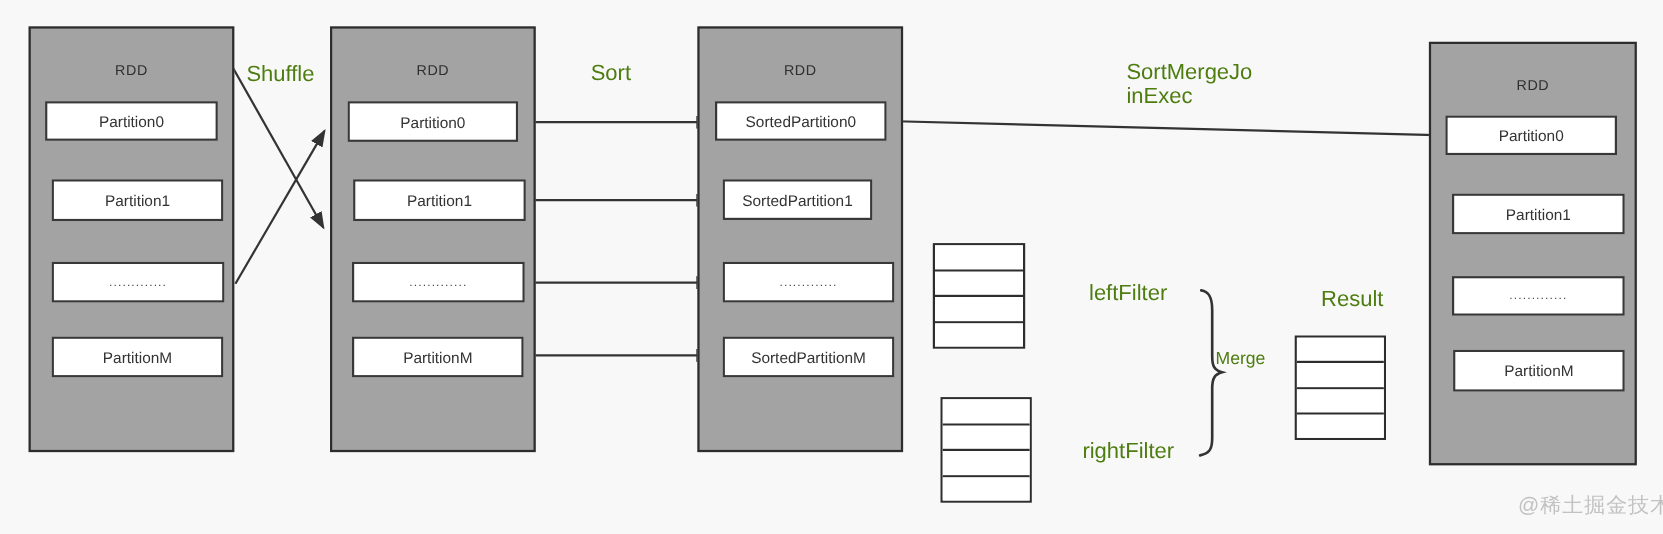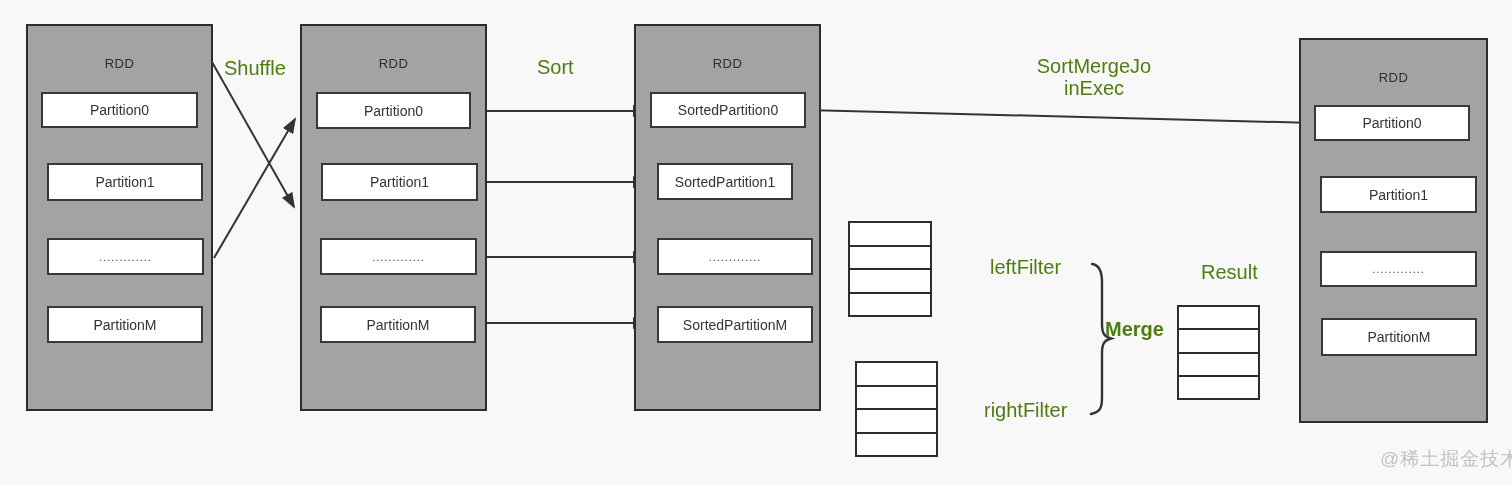--- a/index.html
+++ b/index.html
@@ -49,22 +49,22 @@
     white-space: nowrap;
   }
   .partition.dots { font-size: 11px; letter-spacing: 1px; color: #444; }
 
   .flow-label {
     position: absolute;
     font-size: 20px;
     color: #4d7c0f;
     white-space: nowrap;
   }
-  .flow-label.center2 { text-align: center; white-space: normal; line-height: 22px; }
-  .flow-label.small { font-size: 20px; font-weight: bold; }
+  .flow-label.center2 { white-space: normal; line-height: 22px; }
+  .flow-label.small { font-size: 16px; }
 
   .grid-table {
     position: absolute;
     background: #ffffff;
     border: 2px solid #2d2d2d;
     display: flex;
     flex-direction: column;
   }
   .grid-table .grid-row { flex: 1; border-bottom: 2px solid #2d2d2d; background: #fff; }
   .grid-table .grid-row:last-child { border-bottom: none; }

